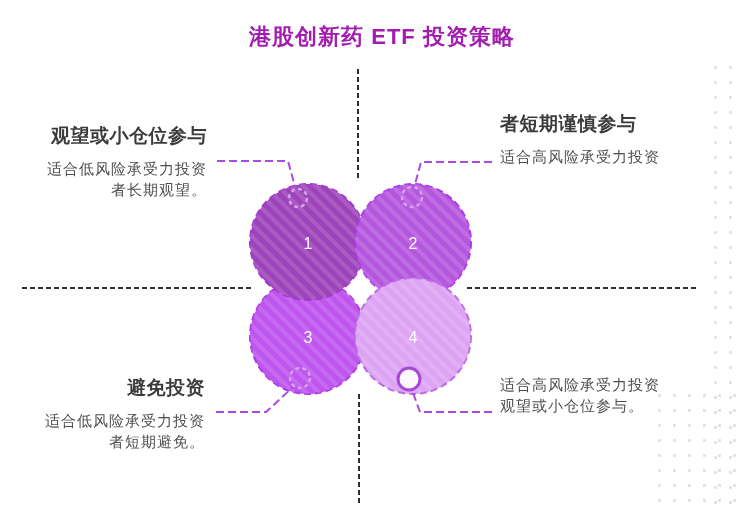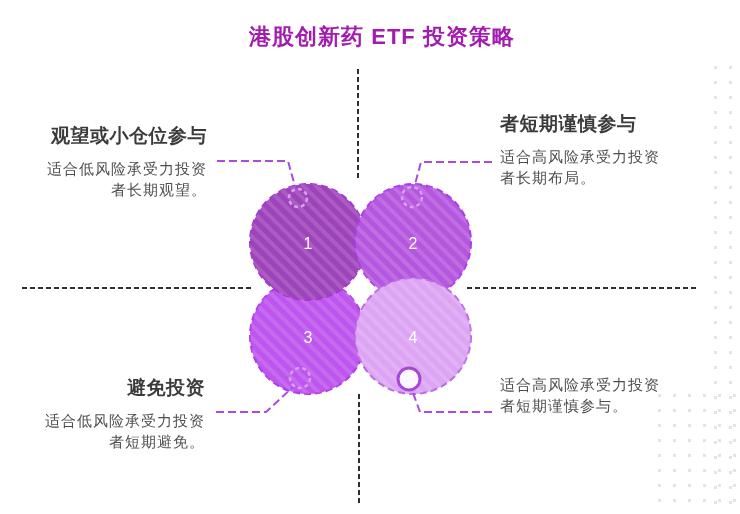--- a/index.html
+++ b/index.html
@@ -72,36 +72,35 @@
       <span class="line">者长期观望。</span>
     </p>
   </div>
 
   <div class="quad" id="quad-tr">
     <h3>
       <span class="line">者短期谨慎参与</span>
     </h3>
     <p class="desc">
       <span class="line">适合高风险承受力投资</span>
-      <span class="line">者长期布局。</span>
     </p>
   </div>
 
   <div class="quad" id="quad-bl">
     <h3>避免投资</h3>
     <p class="desc">
       <span class="line">适合低风险承受力投资</span>
       <span class="line">者短期避免。</span>
     </p>
   </div>
 
   <div class="quad" id="quad-br">
     <p class="desc">
       <span class="line">适合高风险承受力投资</span>
-      <span class="line">者短期谨慎参与。</span>
+      <span class="line">观望或小仓位参与。</span>
     </p>
   </div>
 
   <svg id="diagram" width="740" height="514" viewBox="0 0 740 514">
     <defs>
       <pattern id="hatch" width="9" height="9" patternUnits="userSpaceOnUse" patternTransform="rotate(-45)">
         <rect x="0" y="0" width="4" height="9" fill="#ffffff" opacity="0.13"></rect>
       </pattern>
     </defs>
 

